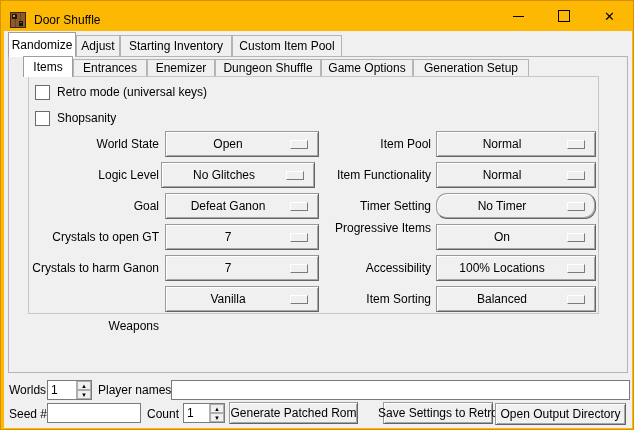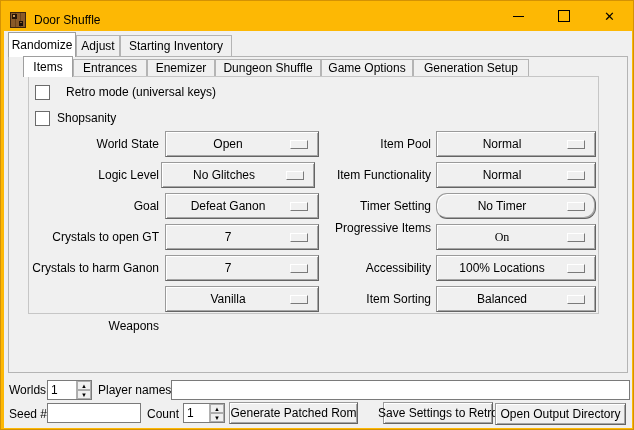--- a/index.html
+++ b/index.html
@@ -84,20 +84,23 @@
 
   <div class="abs tab active" style="left:7px;top:31px;width:68px;height:25px;">
     <span>Randomize</span>
   </div>
   <div class="abs tab" style="left:75px;top:34px;width:44px;height:21px;">
     <span>Adjust</span>
   </div>
   <div class="abs tab" style="left:119px;top:34px;width:112px;height:21px;">
     <span>Starting Inventory</span>
   </div>
+  <div class="abs tab" style="left:231px;top:34px;width:110px;height:21px;">
+    <span>Custom Item Pool</span>
+  </div>
 
   <div class="abs pane-inner" style="left:27px;top:75px;width:571px;height:238px;"></div>
 
   <div class="abs tab active" style="left:22px;top:55px;width:50px;height:21px;">
     <span>Items</span>
   </div>
   <div class="abs tab" style="left:72px;top:58px;width:74px;height:17px;">
     <span>Entrances</span>
   </div>
   <div class="abs tab" style="left:146px;top:58px;width:68px;height:17px;">
@@ -106,21 +109,21 @@
   <div class="abs tab" style="left:214px;top:58px;width:106px;height:17px;">
     <span>Dungeon Shuffle</span>
   </div>
   <div class="abs tab" style="left:320px;top:58px;width:92px;height:17px;">
     <span>Game Options</span>
   </div>
   <div class="abs tab" style="left:412px;top:58px;width:116px;height:17px;">
     <span>Generation Setup</span>
   </div>
 
-  <div class="abs chk-row" style="left:34px;top:83px;height:16px;gap:9px;">
+  <div class="abs chk-row" style="left:34px;top:83px;height:16px;">
     <span class="chk-box"></span>
     <span class="chk-label">Retro mode (universal keys)</span>
   </div>
   <div class="abs chk-row" style="left:34px;top:109px;height:16px;">
     <span class="chk-box"></span>
     <span class="chk-label">Shopsanity</span>
   </div>
 
   <div class="abs field-label" style="left:30px;top:130px;width:128px;">World State</div>
   <div class="abs dd" style="left:164px;top:130px;width:154px;height:26px;">
@@ -162,21 +165,21 @@
   <div class="abs dd" style="left:435px;top:161px;width:160px;height:26px;">
     <span class="dd-text">Normal</span>
     <span class="dd-ind"></span>
   </div>
   <div class="abs field-label" style="left:290px;top:192px;width:140px;">Timer Setting</div>
   <div class="abs dd" style="left:435px;top:192px;width:160px;height:26px;border-radius:11px;">
     <span class="dd-text">No Timer</span>
     <span class="dd-ind"></span>
   </div>
   <div class="abs field-label" style="left:290px;top:214px;width:140px;">Progressive Items</div>
-  <div class="abs dd" style="left:435px;top:223px;width:160px;height:26px;font-family:Liberation Serif, serif;">
+  <div class="abs dd" style="left:435px;top:223px;width:160px;height:26px;">
     <span class="dd-text">On</span>
     <span class="dd-ind"></span>
   </div>
   <div class="abs field-label" style="left:290px;top:254px;width:140px;">Accessibility</div>
   <div class="abs dd" style="left:435px;top:254px;width:160px;height:26px;">
     <span class="dd-text">100% Locations</span>
     <span class="dd-ind"></span>
   </div>
   <div class="abs field-label" style="left:290px;top:285px;width:140px;">Item Sorting</div>
   <div class="abs dd" style="left:435px;top:285px;width:160px;height:26px;">

